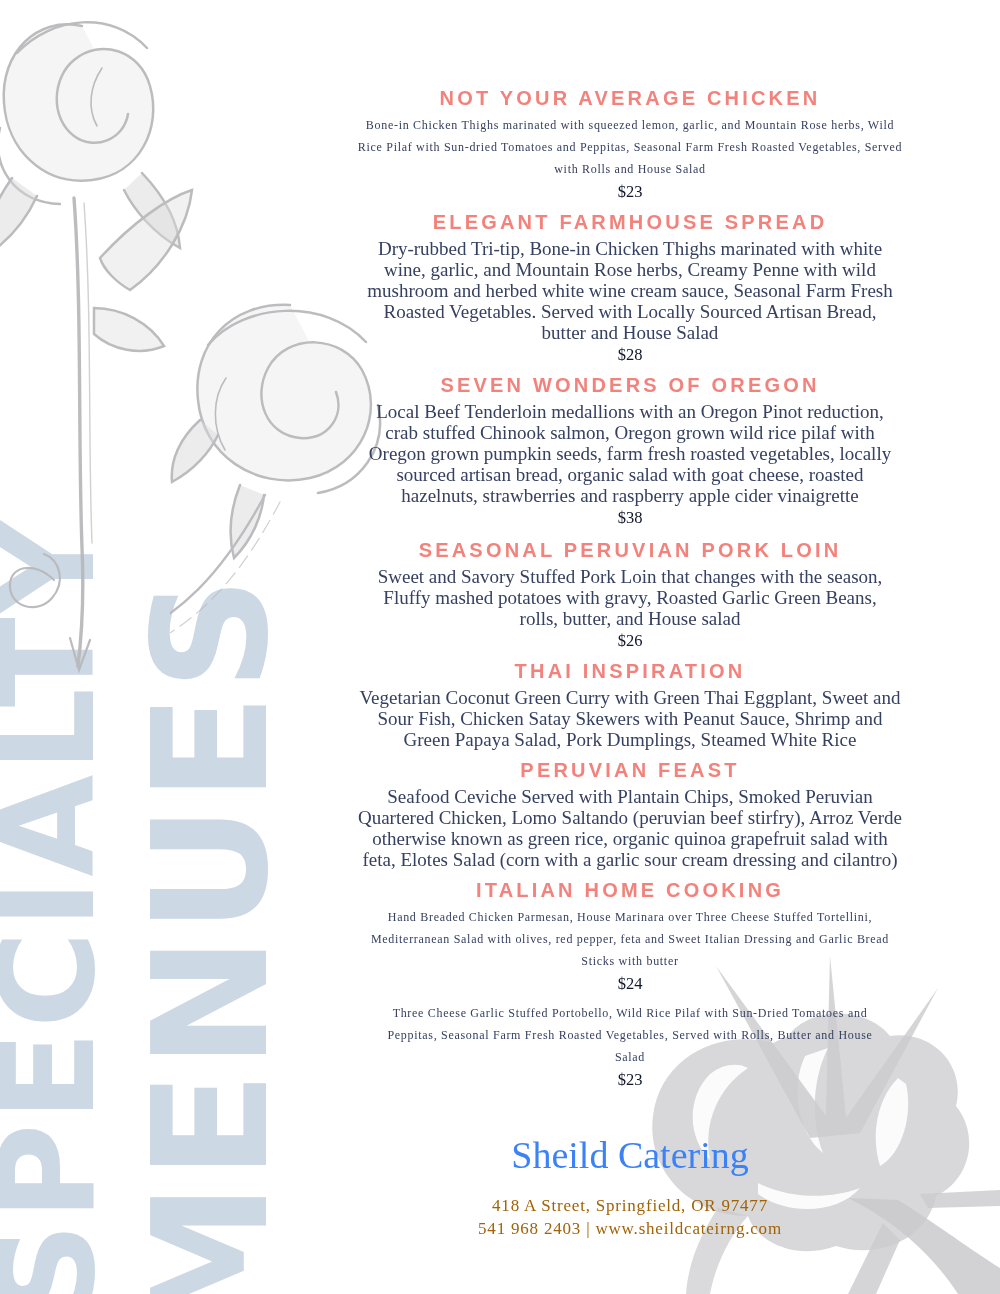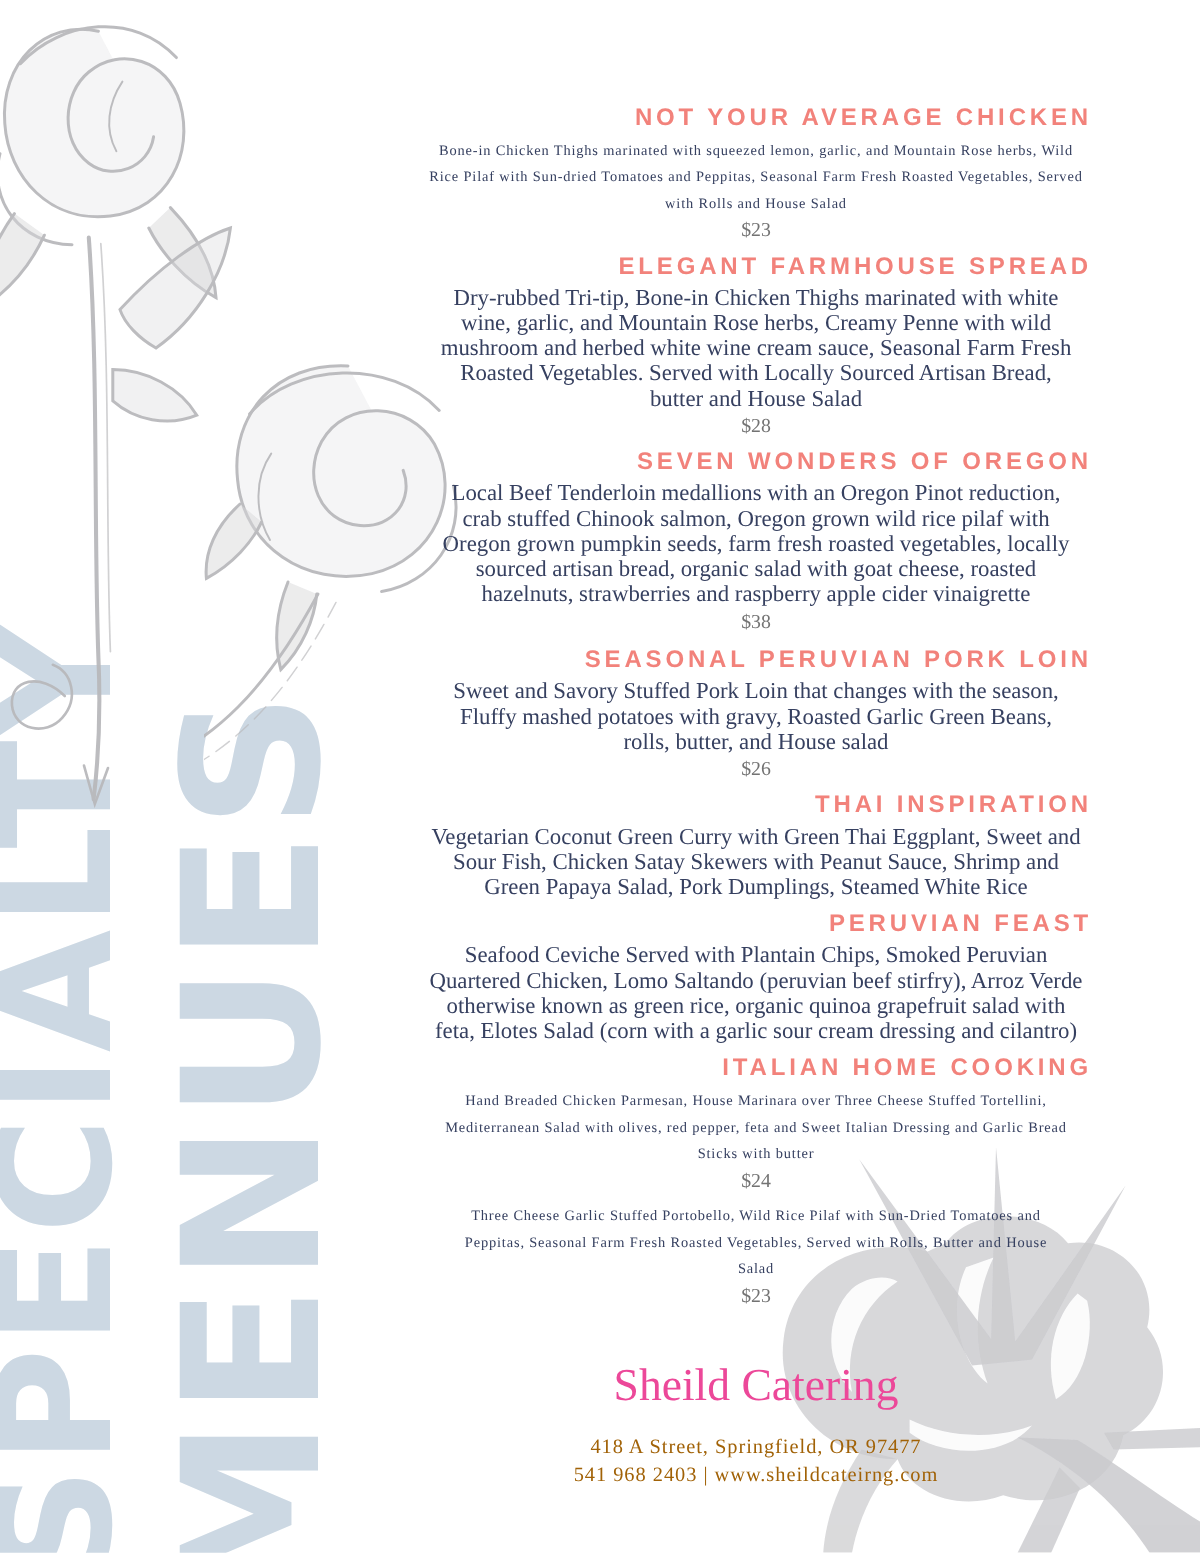--- a/index.html
+++ b/index.html
@@ -31,45 +31,44 @@
   }
   .menu-section{margin:0 0 8px 0;}
   .sec-title{
     margin:0 0 4px 0;
     font-family:"Liberation Sans", sans-serif;
     font-weight:700;
     font-size:20px;
     line-height:24px;
     letter-spacing:3.2px;
     color:#f2827b;
-    text-align:right;
   }
   .sec-desc{
     margin:0 auto;
     color:#364060;
   }
   .menu-section.wide .sec-desc{
     font-size:12px;line-height:22px;letter-spacing:0.7px;
   }
   .menu-section.tight .sec-desc{
     font-size:19px;line-height:21px;letter-spacing:0px;
   }
   .sec-price{
-    font-size:16.5px;line-height:20px;margin-top:2px;color:#737373;
+    font-size:16.5px;line-height:20px;margin-top:2px;color:#0f172a;
   }
   .extra-gap{margin-top:10px;}
   
   .footer{margin-top:44px;}
   .biz-name{
     margin:0 0 18px 0;
     font-family:"Liberation Serif", serif;
     font-weight:400;
     font-size:38px;
     line-height:42px;
-    color:#ec4899;
+    color:#3b82f6;
   }
   .addr{margin:0;font-size:17px;line-height:23px;letter-spacing:0.8px;color:#a16207;}
 </style>
 </head>
 <body>
 
 <div class="watermark wm-specialty">SPECIALTY</div>
 <div class="watermark wm-menues">MENUES</div>
 
 <svg class="sketch" style="left:-18px;top:8px" width="420" height="680" viewBox="0 0 420 680" fill="none" stroke="#b9b9bc" stroke-width="2.5" stroke-linecap="round" opacity="0.95">

